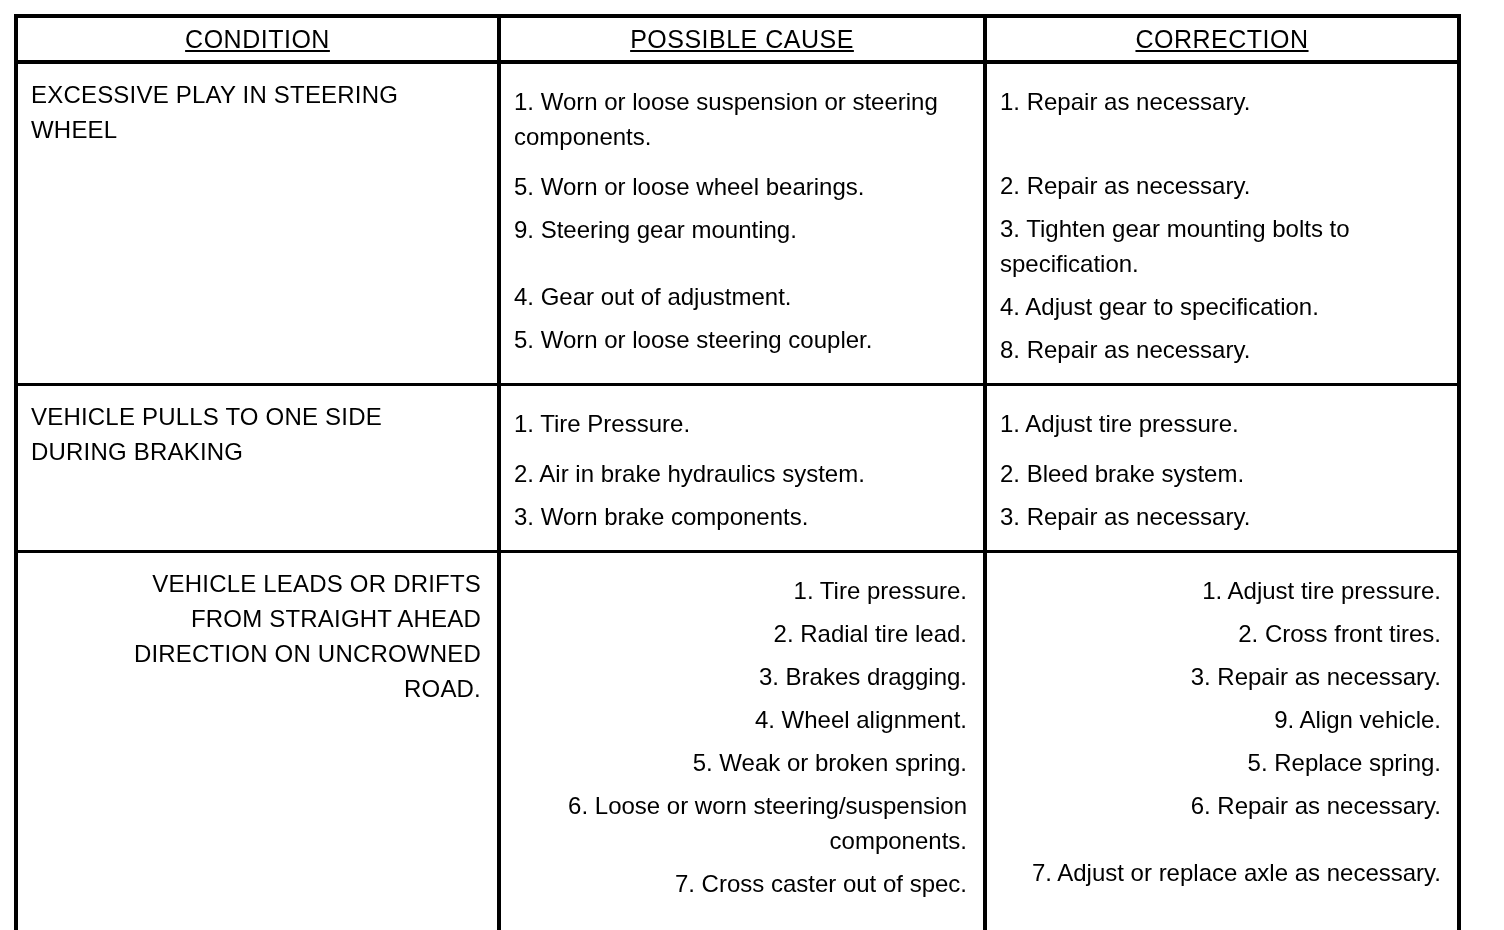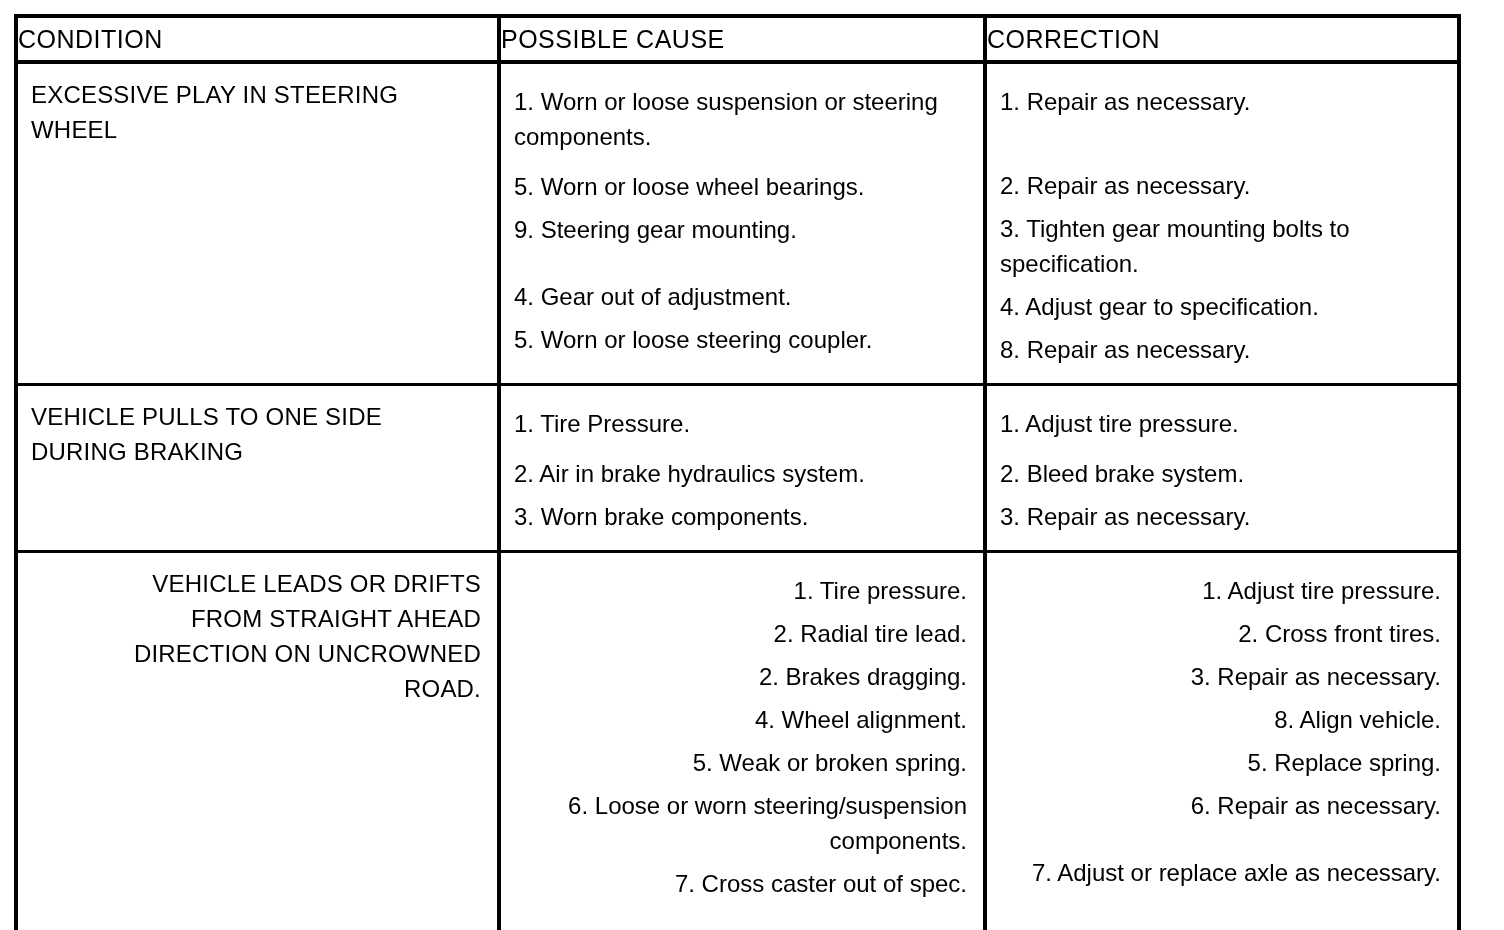--- a/index.html
+++ b/index.html
@@ -24,24 +24,25 @@
     border: 4px solid #000;
   }
   col.c1 { width: 483px; }
   col.c2 { width: 486px; }
   col.c3 { width: 474px; }
   th {
     border: 4px solid #000;
     font-size: 25px;
     font-weight: 400;
     letter-spacing: 0.5px;
-    text-align: left;
+    text-align: center;
     vertical-align: middle;
     height: 38px;
     padding: 2px 0;
+    text-decoration: underline;
   }
   td {
     border: 3px solid #000;
     border-left-width: 4px;
     border-right-width: 4px;
     vertical-align: top;
     font-size: 24px;
     line-height: 35px;
     padding: 13px 16px 8px 13px;
   }
@@ -110,31 +111,31 @@
         </td>
       </tr>
       <tr class="r3">
         <td class="cond">VEHICLE LEADS OR DRIFTS
 FROM STRAIGHT AHEAD
 DIRECTION ON UNCROWNED
 ROAD.</td>
         <td>
           <p>1. Tire pressure.</p>
           <p>2. Radial tire lead.</p>
-          <p>2. Brakes dragging.</p>
+          <p>3. Brakes dragging.</p>
           <p>4. Wheel alignment.</p>
           <p>5. Weak or broken spring.</p>
           <p>6. Loose or worn steering/suspension components.</p>
           <p>7. Cross caster out of spec.</p>
         </td>
         <td>
           <p>1. Adjust tire pressure.</p>
           <p>2. Cross front tires.</p>
           <p>3. Repair as necessary.</p>
-          <p>8. Align vehicle.</p>
+          <p>9. Align vehicle.</p>
           <p>5. Replace spring.</p>
           <p>6. Repair as necessary.</p>
           <p class="gap-lg">7. Adjust or replace axle as necessary.</p>
         </td>
       </tr>
     </tbody>
   </table>
 </div>
 
 </body></html>

